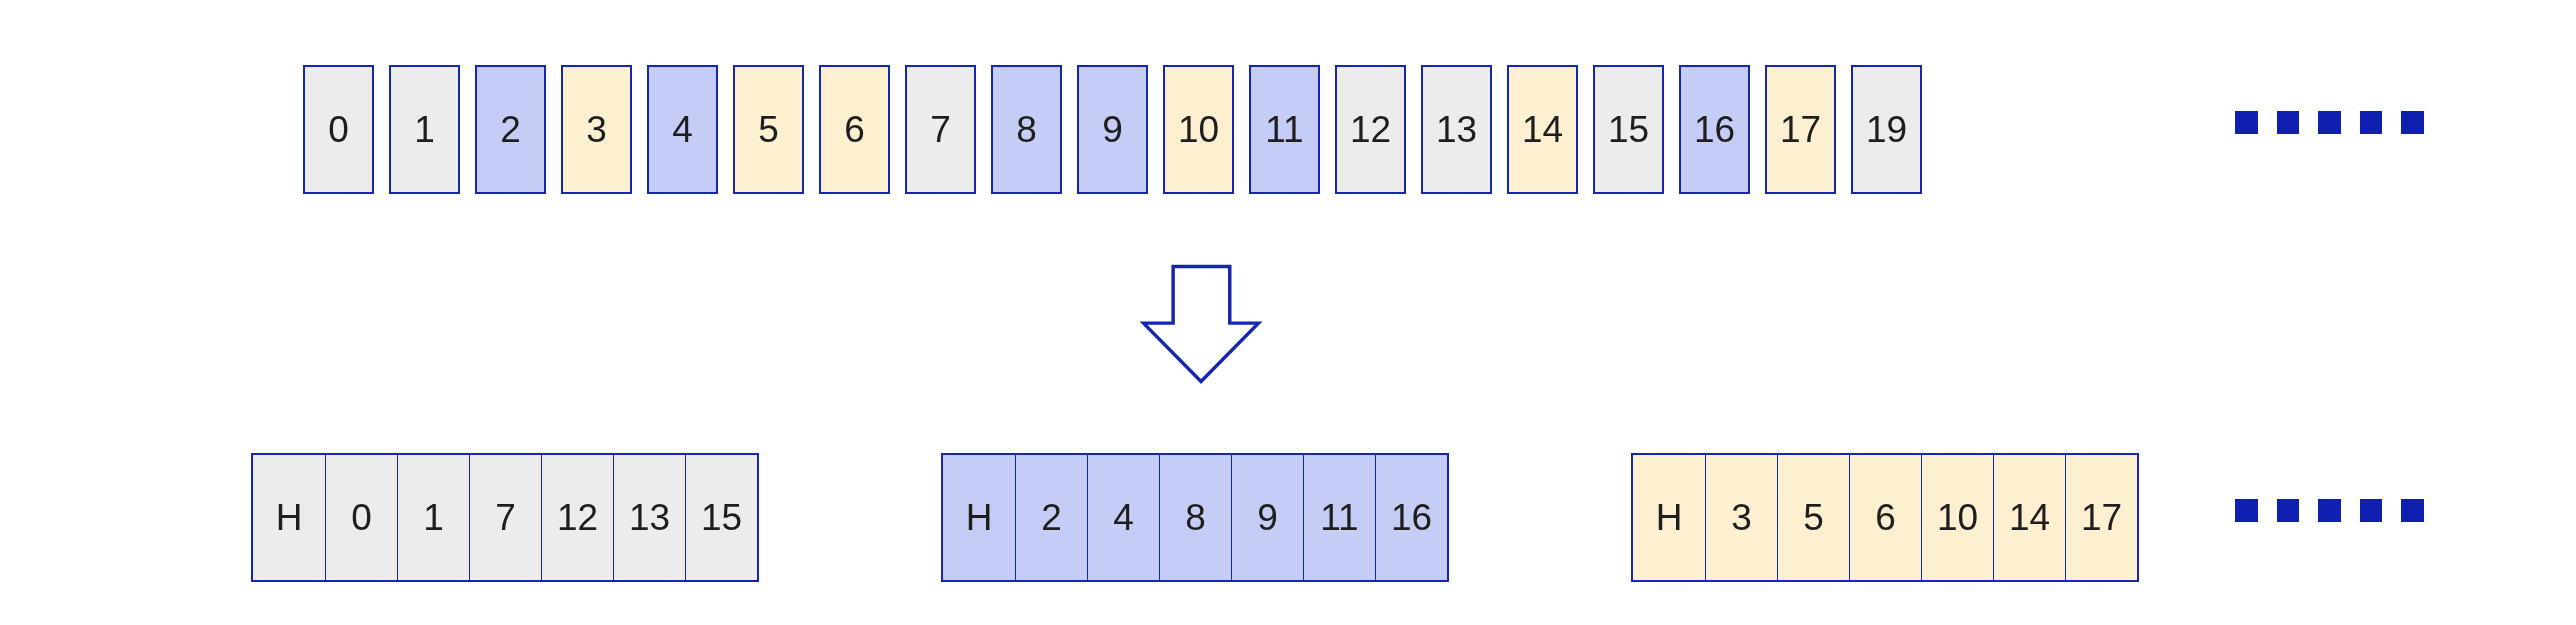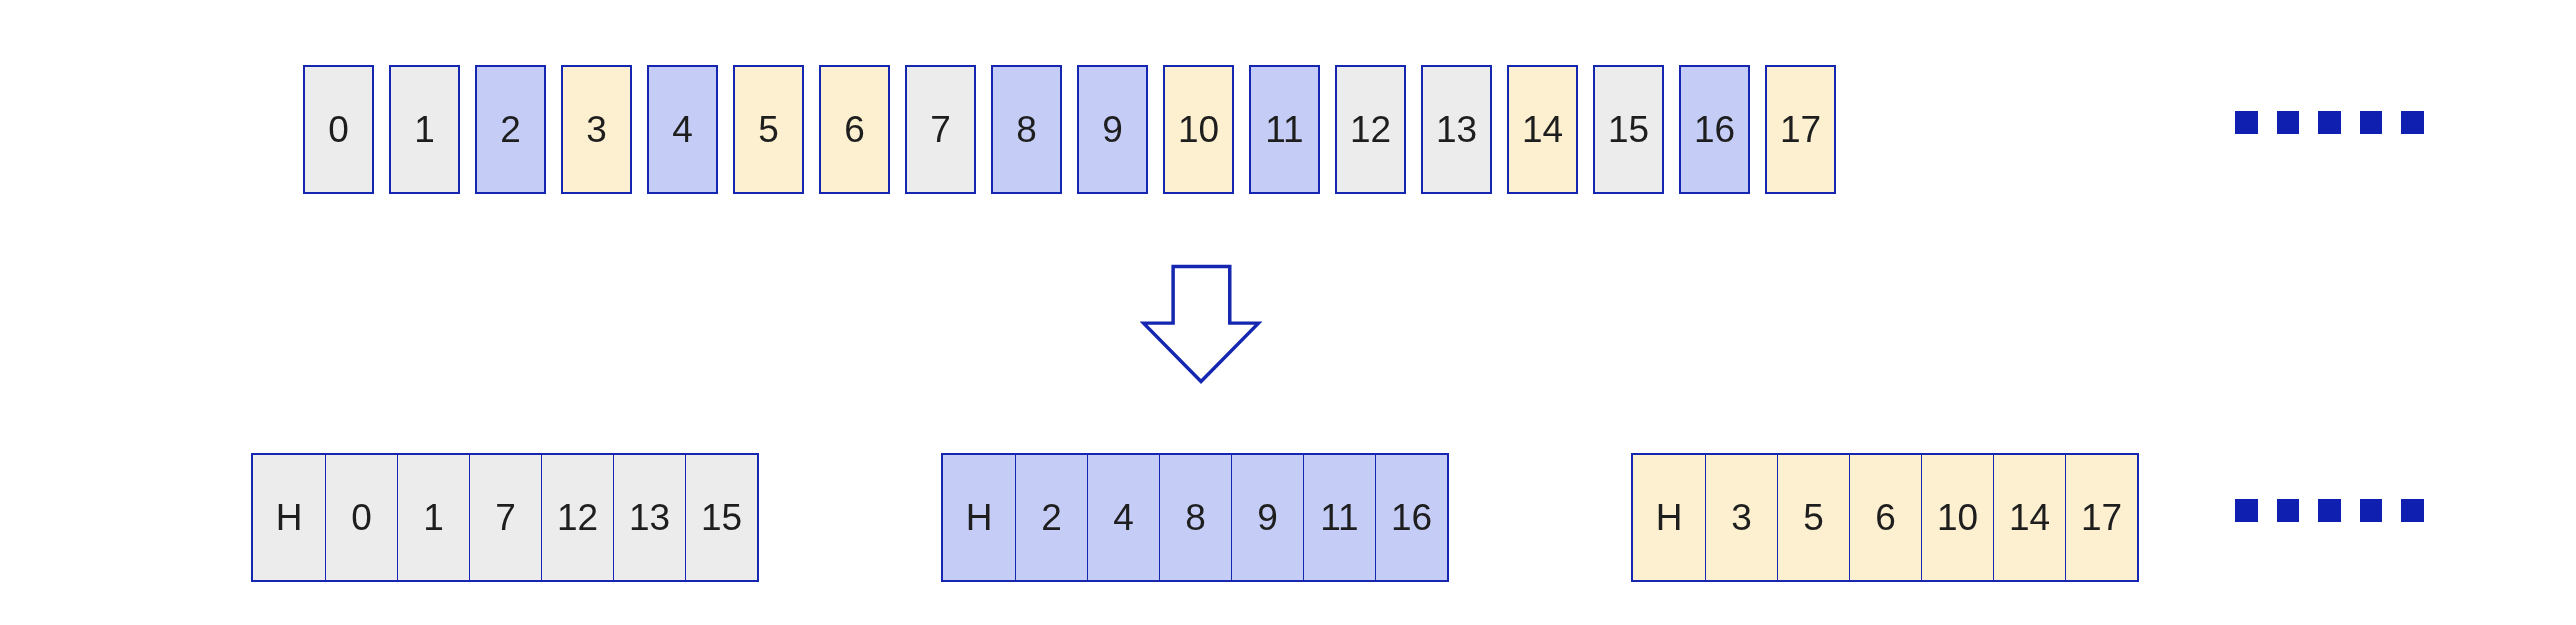--- a/index.html
+++ b/index.html
@@ -108,20 +108,21 @@
       <div class="cell blue">8</div>
       <div class="cell blue">9</div>
       <div class="cell yellow">10</div>
       <div class="cell blue">11</div>
       <div class="cell gray">12</div>
       <div class="cell gray">13</div>
       <div class="cell yellow">14</div>
       <div class="cell gray">15</div>
       <div class="cell blue">16</div>
       <div class="cell yellow">17</div>
+      <div class="cell gray">19</div>
     </div>
 
   <div class="ellipsis top">
       <span class="sq"></span>
       <span class="sq"></span>
       <span class="sq"></span>
       <span class="sq"></span>
       <span class="sq"></span>
     </div>
 

